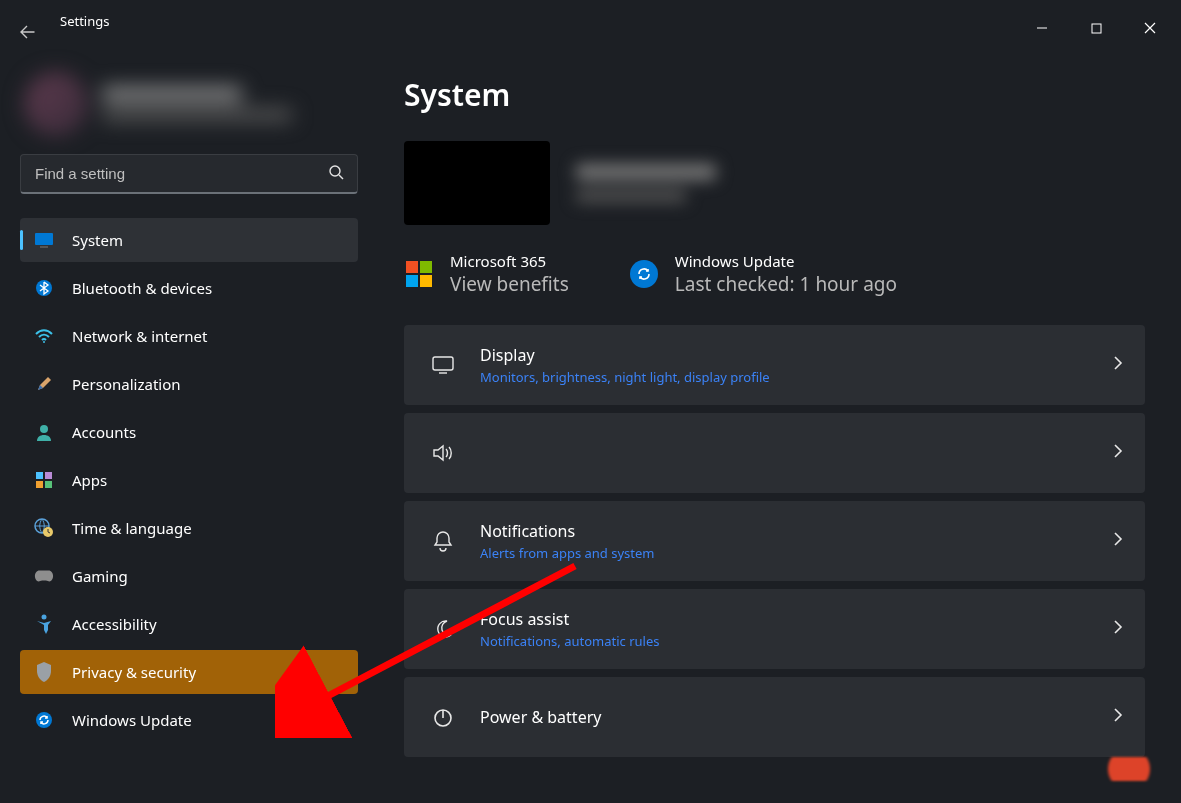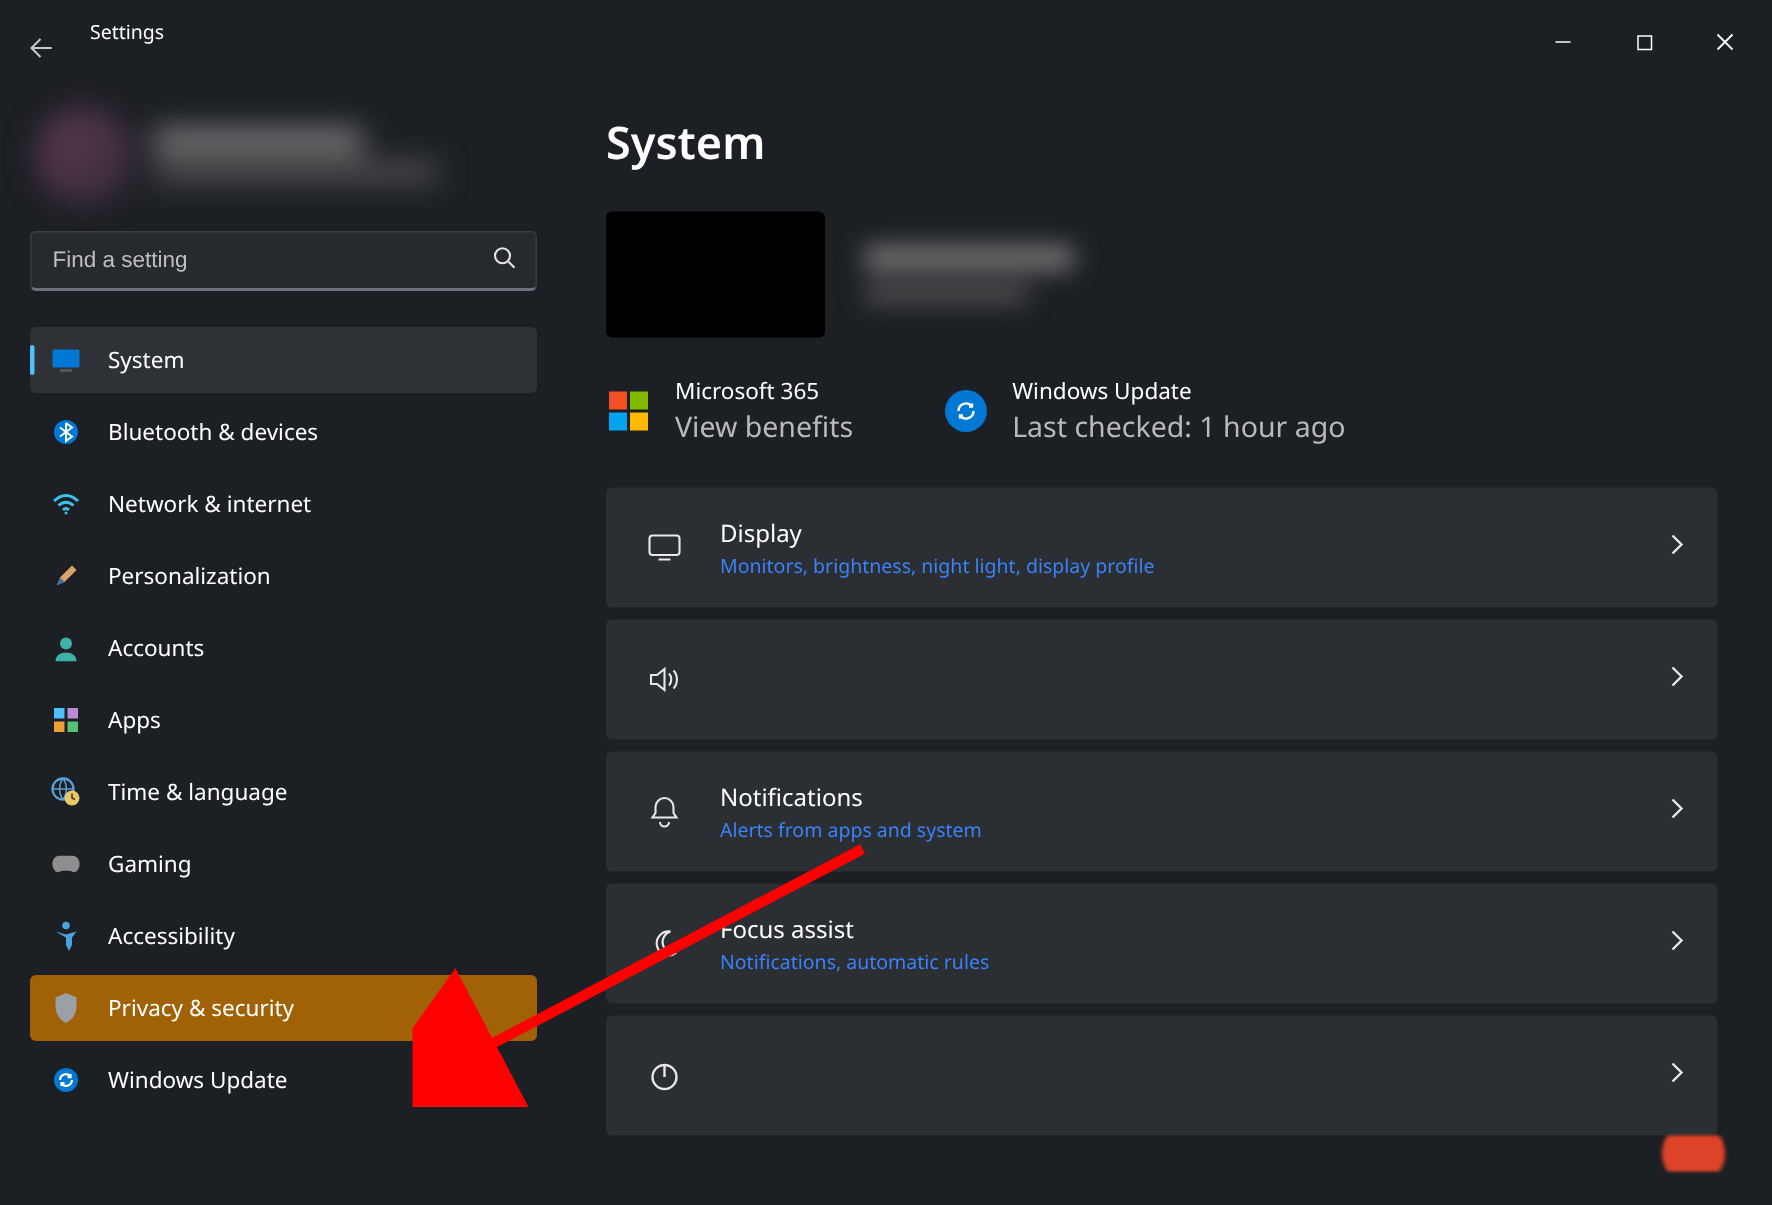--- a/index.html
+++ b/index.html
@@ -449,20 +449,21 @@
       </div>
 
       <div class="setting-row">
         <span class="setting-icon">
             <svg width="22" height="22" viewBox="0 0 22 22" fill="none" stroke="currentColor" stroke-width="1.6">
               <circle cx="11" cy="12" r="8"></circle>
               <path d="M11 4v8"></path>
             </svg>
           </span>
         <div class="setting-text">
+          <span class="setting-title">Power &amp; battery</span>
         </div>
         <span class="chevron"><svg width="10" height="16" viewBox="0 0 10 16" fill="none" stroke="currentColor" stroke-width="1.6">
               <path d="M2 2l6 6-6 6"></path>
             </svg></span>
       </div>
     </div>
   </div>
 </div>
 
 <svg class="arrow-svg" width="310" height="180" viewBox="0 0 310 180">

